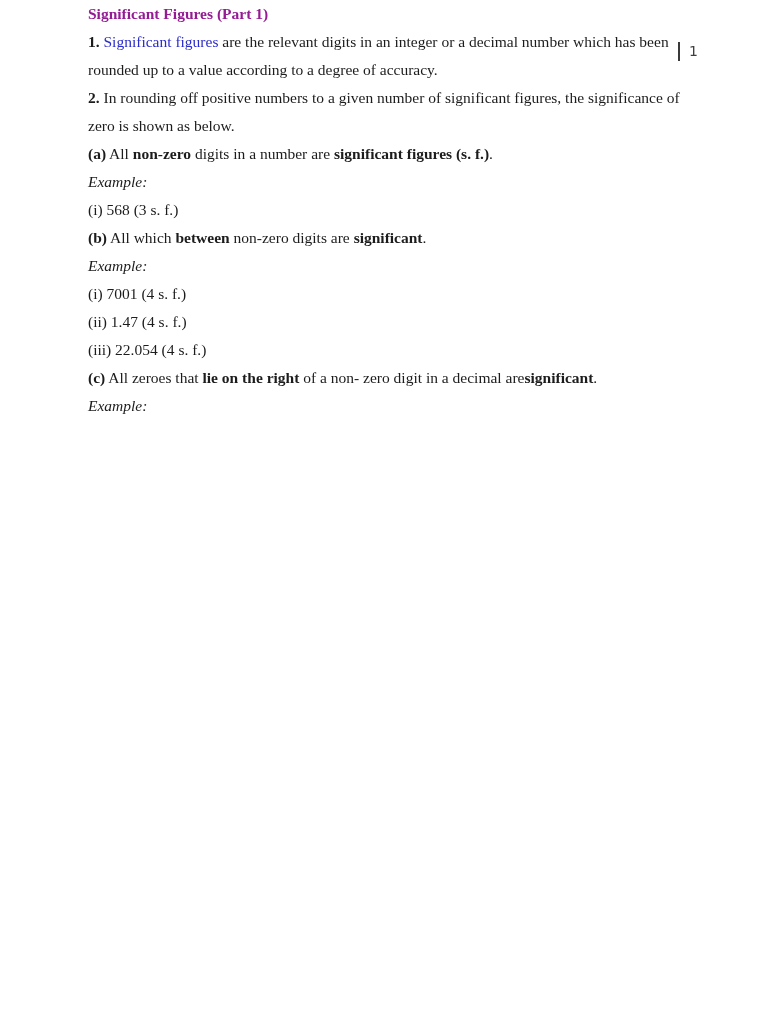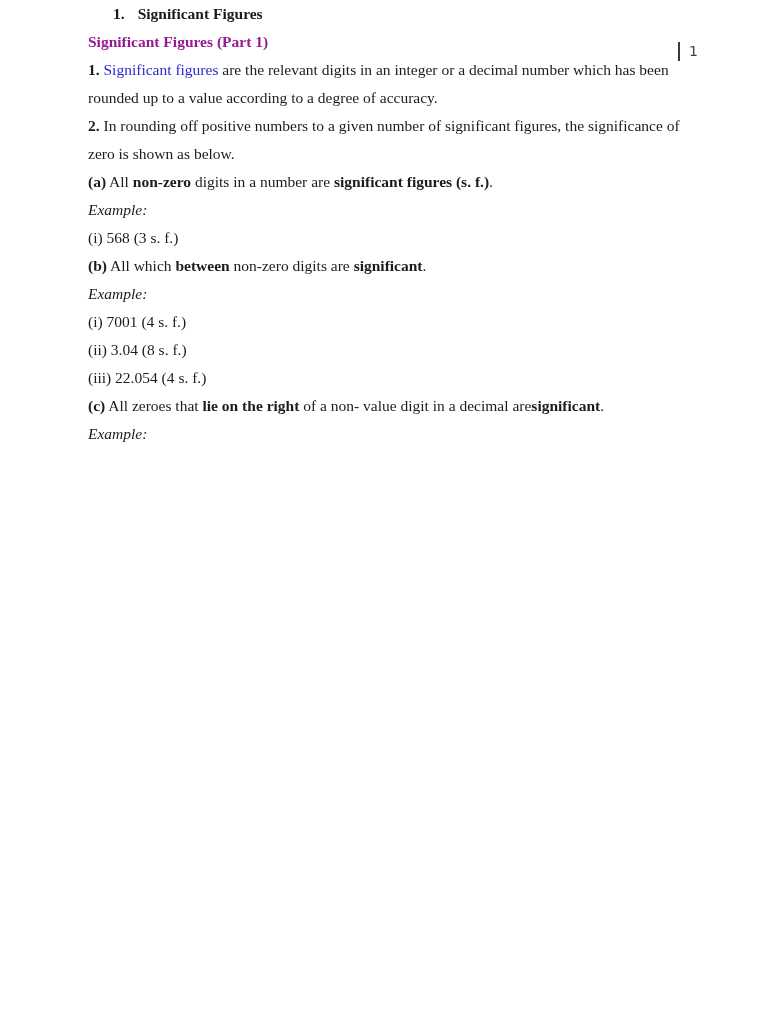--- a/index.html
+++ b/index.html
@@ -98,35 +98,34 @@
 
 <div class="page">
 
   <div class="header">
     <div class="header-divider"></div>
     <div class="page-num">1</div>
   </div>
 
   <div class="content">
 
-    <p class="doc-heading"><span class="h-num">1.</span><span>Significant Figures</span></p>
 
     <p class="subtitle">Significant Figures (Part 1)</p>
 
     <p class="para mt-p1"><b class="seg">1.</b><span> </span><span class="term-link">Significant figures</span><span> are the relevant digits in an integer or a decimal number which has been rounded up to a value according to a degree of accuracy.</span></p>
 
     <p class="para mt-p2"><b class="seg">2.</b><span> In rounding off positive numbers to a given number of significant figures, the significance of zero is shown as below.</span></p>
 
     <p class="para mt-section"><b class="seg">(a)</b><span> All </span><b class="seg">non-zero</b><span> digits in a number are </span><b class="seg">significant figures (s. f.)</b><span>.</span></p>
     <p class="para mt-block"><span class="example-label">Example:</span></p>
     <p class="para mt-item">(i) 568 (3 s. f.)</p>
 
     <p class="para mt-section"><b class="seg">(b)</b><span> All which </span><b class="seg">between</b><span> non-zero digits are </span><b class="seg">significant</b><span>.</span></p>
     <p class="para mt-block"><span class="example-label">Example:</span></p>
     <p class="para mt-item">(i) 7001 (4 s. f.)</p>
-    <p class="para mt-item">(ii) 3.04 (8 s. f.)</p>
+    <p class="para mt-item">(ii) 1.47 (4 s. f.)</p>
     <p class="para mt-item">(iii) 22.054 (4 s. f.)</p>
 
-    <p class="para mt-section"><b class="seg">(c)</b><span> All zeroes that </span><b class="seg">lie on the right</b><span> of a non- value digit in a decimal are</span><b class="seg">significant</b><span>.</span></p>
+    <p class="para mt-section"><b class="seg">(c)</b><span> All zeroes that </span><b class="seg">lie on the right</b><span> of a non- zero digit in a decimal are</span><b class="seg">significant</b><span>.</span></p>
     <p class="para mt-block"><span class="example-label">Example:</span></p>
 
   </div>
 </div>
 
 </body></html>

